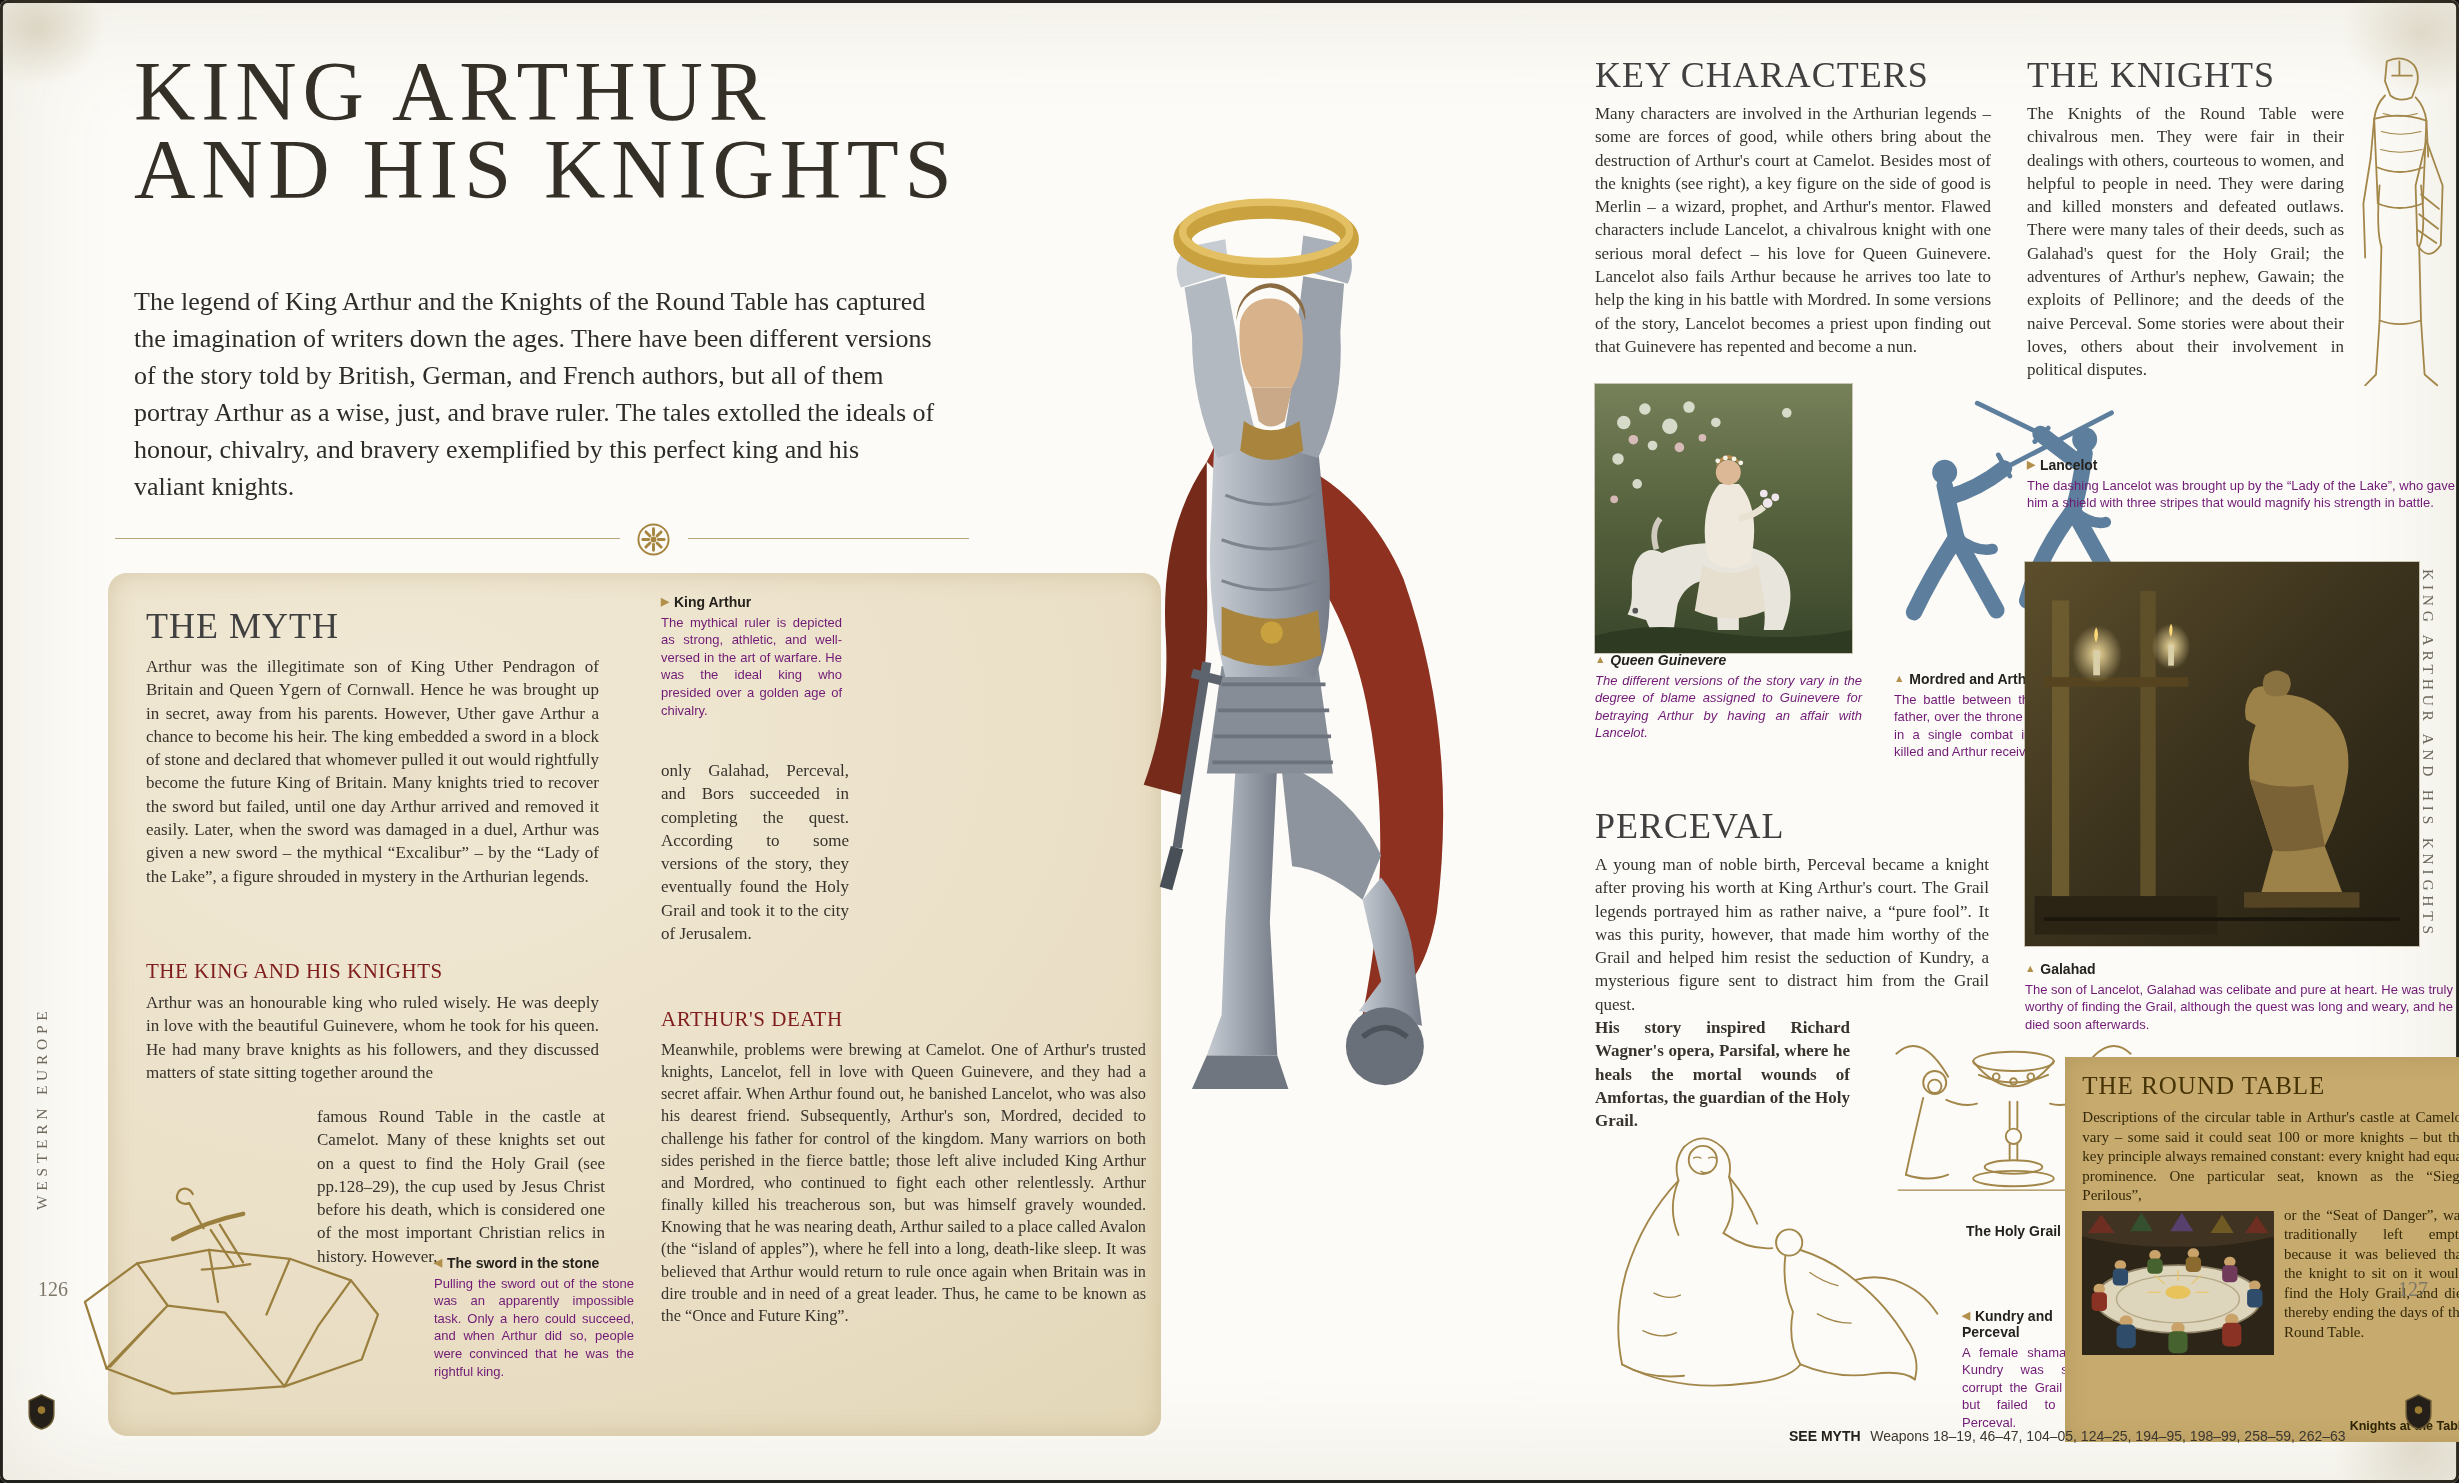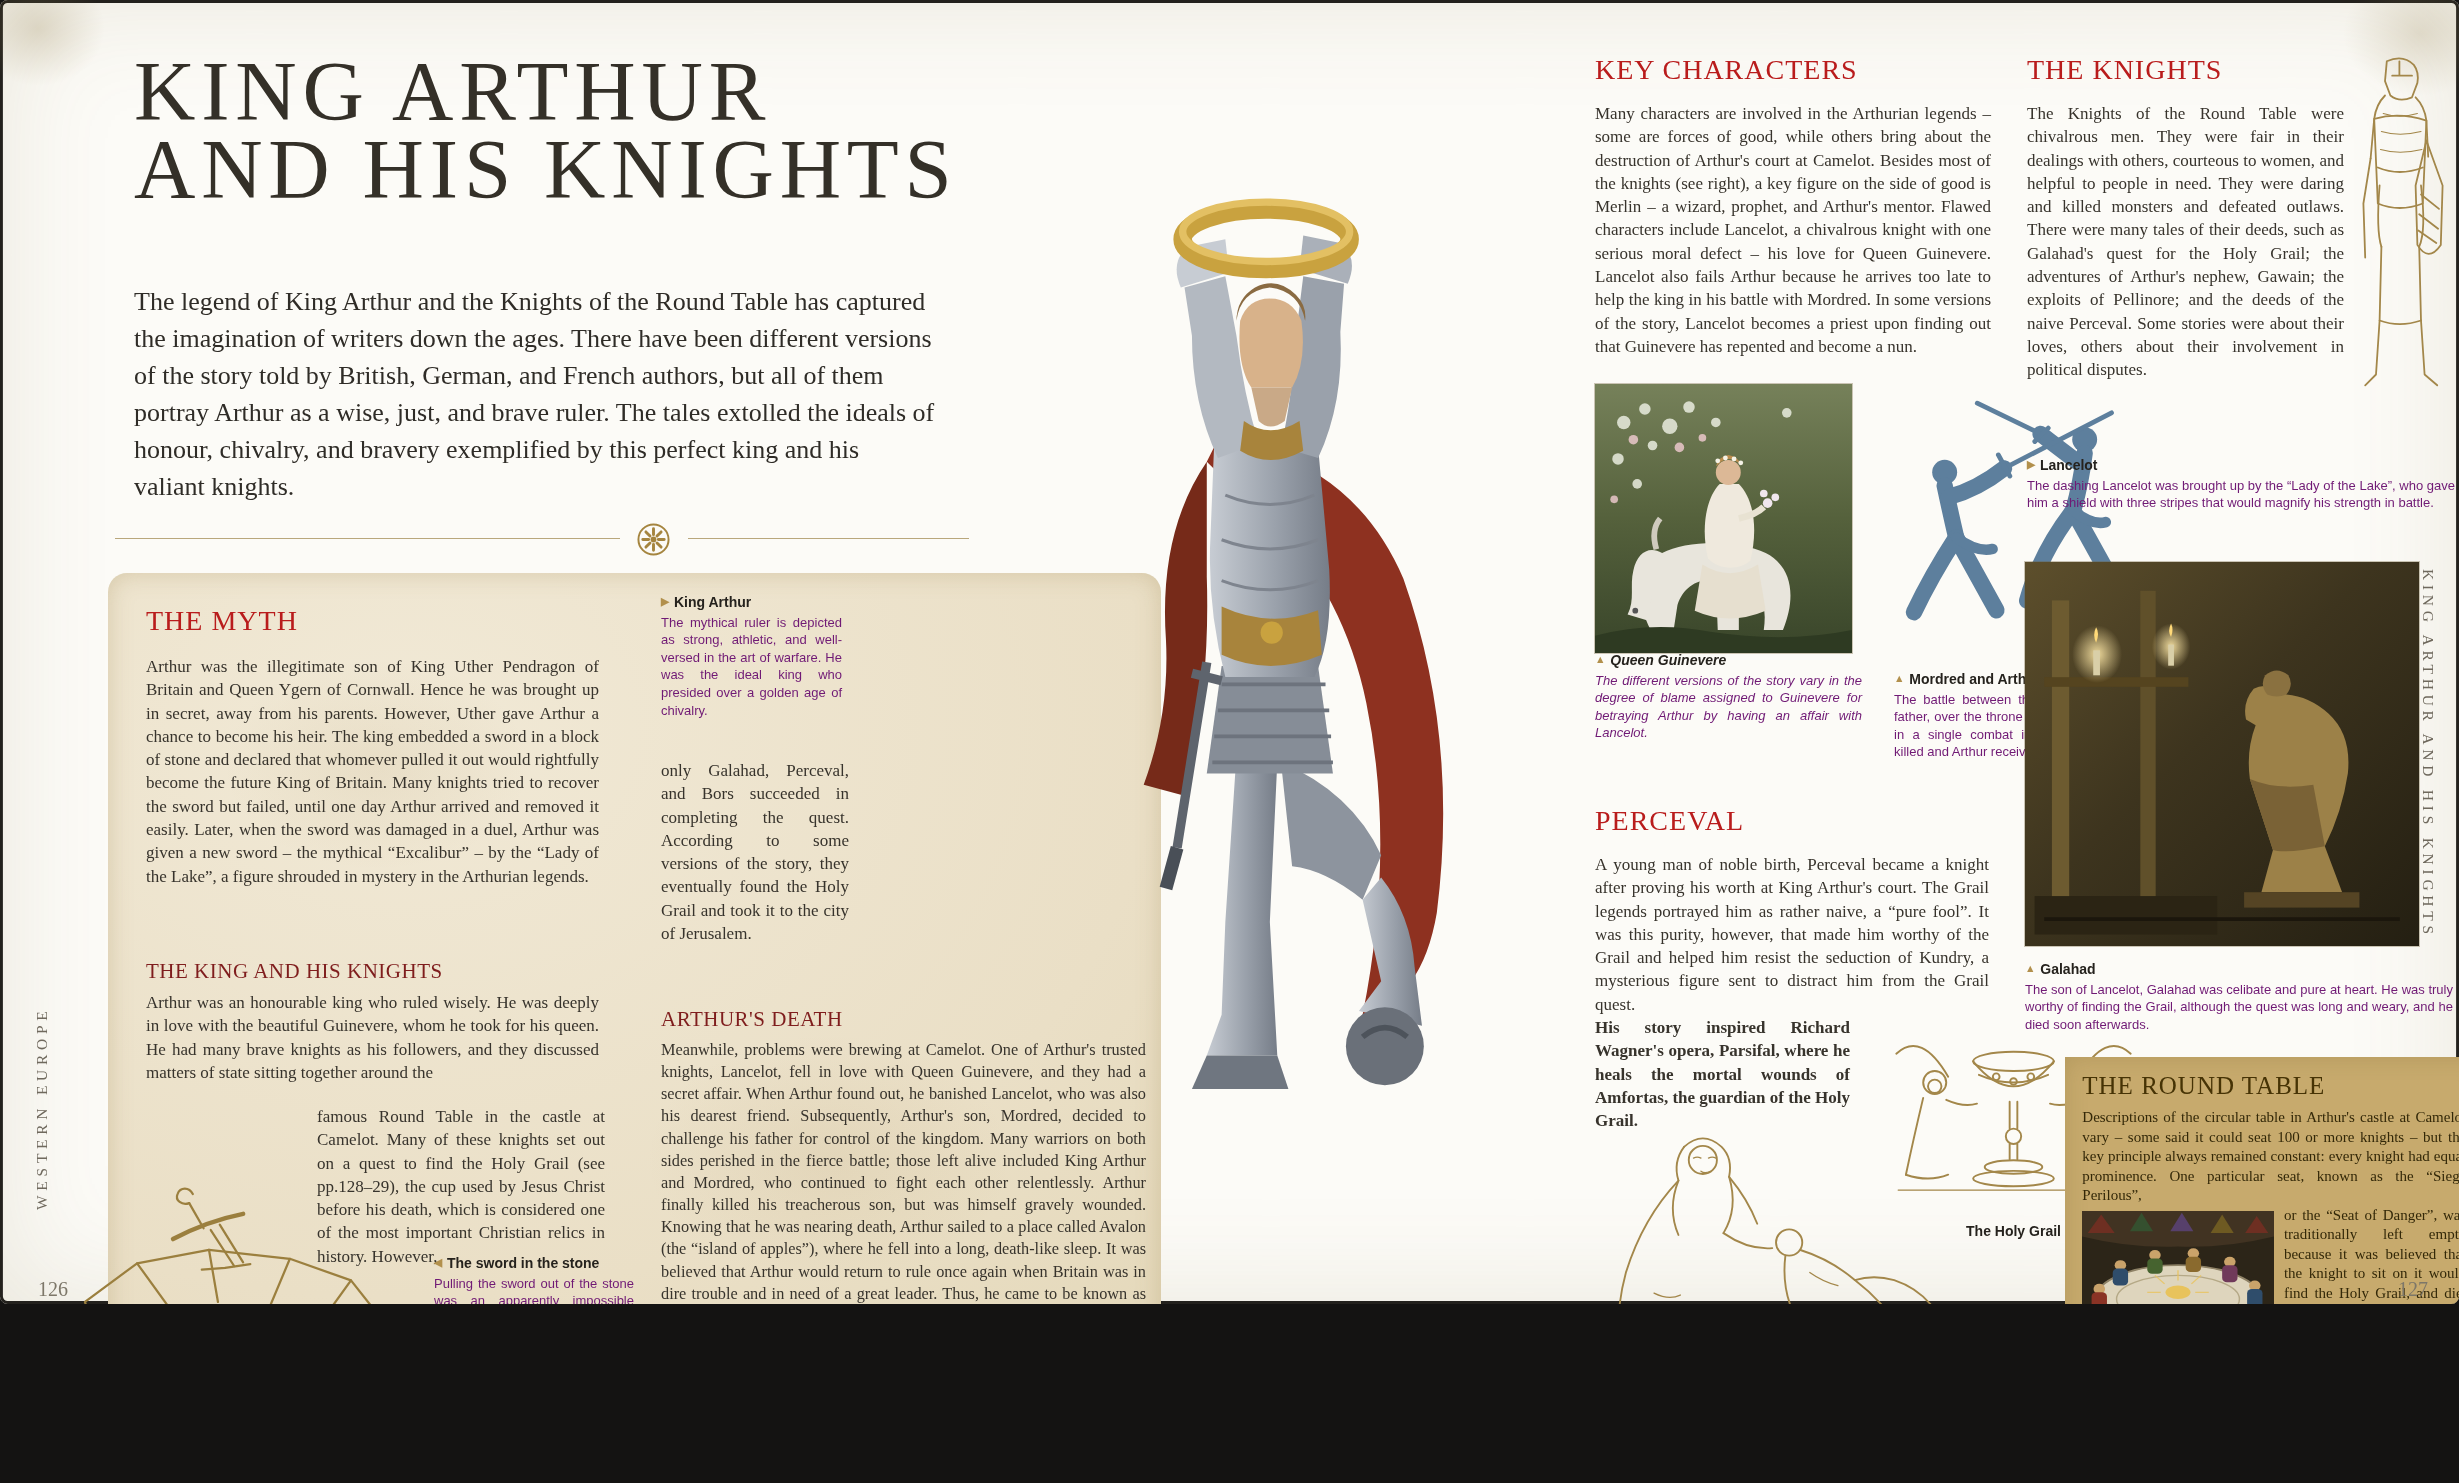--- a/index.html
+++ b/index.html
@@ -1,23 +1,23 @@
 <!DOCTYPE html>
 <html><head>
 <meta charset="utf-8">
 <style>
   html,body{margin:0;padding:0;background:#141312;}
-  .spread{position:relative;width:2459px;height:1304px;margin:0 auto;background:#fcfbf7;
+  .spread{position:relative;width:2459px;height:1483px;margin:0 auto;background:#fcfbf7;
     font-family:"Liberation Serif",serif;color:#2e2b26;overflow:hidden;border-radius:7.7px;
     box-shadow:inset 0 0 0 2.9px #23211d, inset 0 0 115px rgba(120,105,60,.14);}
   .abs{position:absolute;}
   .stain{position:absolute;border-radius:50%;pointer-events:none;}
   .title{font-size:85px;line-height:.92;letter-spacing:5.8px;color:#343028;}
   .intro{font-size:26px;line-height:1.42;color:#2f2c27;}
-  .h-section{font-size:28px;letter-spacing:1px;color:#b91c1c;font-weight:400;}
+  .h-section{font-size:36px;letter-spacing:1px;color:#404040;font-weight:400;}
   .h-sub{font-size:21px;letter-spacing:0.5px;color:#7f1d1d;font-weight:400;}
   .body-text{font-size:17px;line-height:1.37;text-align:justify;color:#37332c;}
   .body-sm{font-size:16.3px;line-height:1.36;text-align:justify;color:#37332c;}
   .cap{font-family:"Liberation Sans",sans-serif;}
   .cap-title{font-size:14px;font-weight:bold;color:#25221d;}
   .cap-arrow{color:#b2904c;font-size:10.6px;margin-right:4.8px;vertical-align:1.9px;}
   .cap-text{font-size:13px;line-height:1.35;color:#701a75;margin-top:3.8px;text-align:justify;}
   .panel{background:radial-gradient(130% 120% at 28% 18%, #f1e9d6 0%, #eadfc6 55%, #e0d4b2 100%);
     border-radius:19px;box-shadow:inset 0 0 25px rgba(150,125,70,.28);}
   .divider{background:#b9a77c;height:1.4px;}

